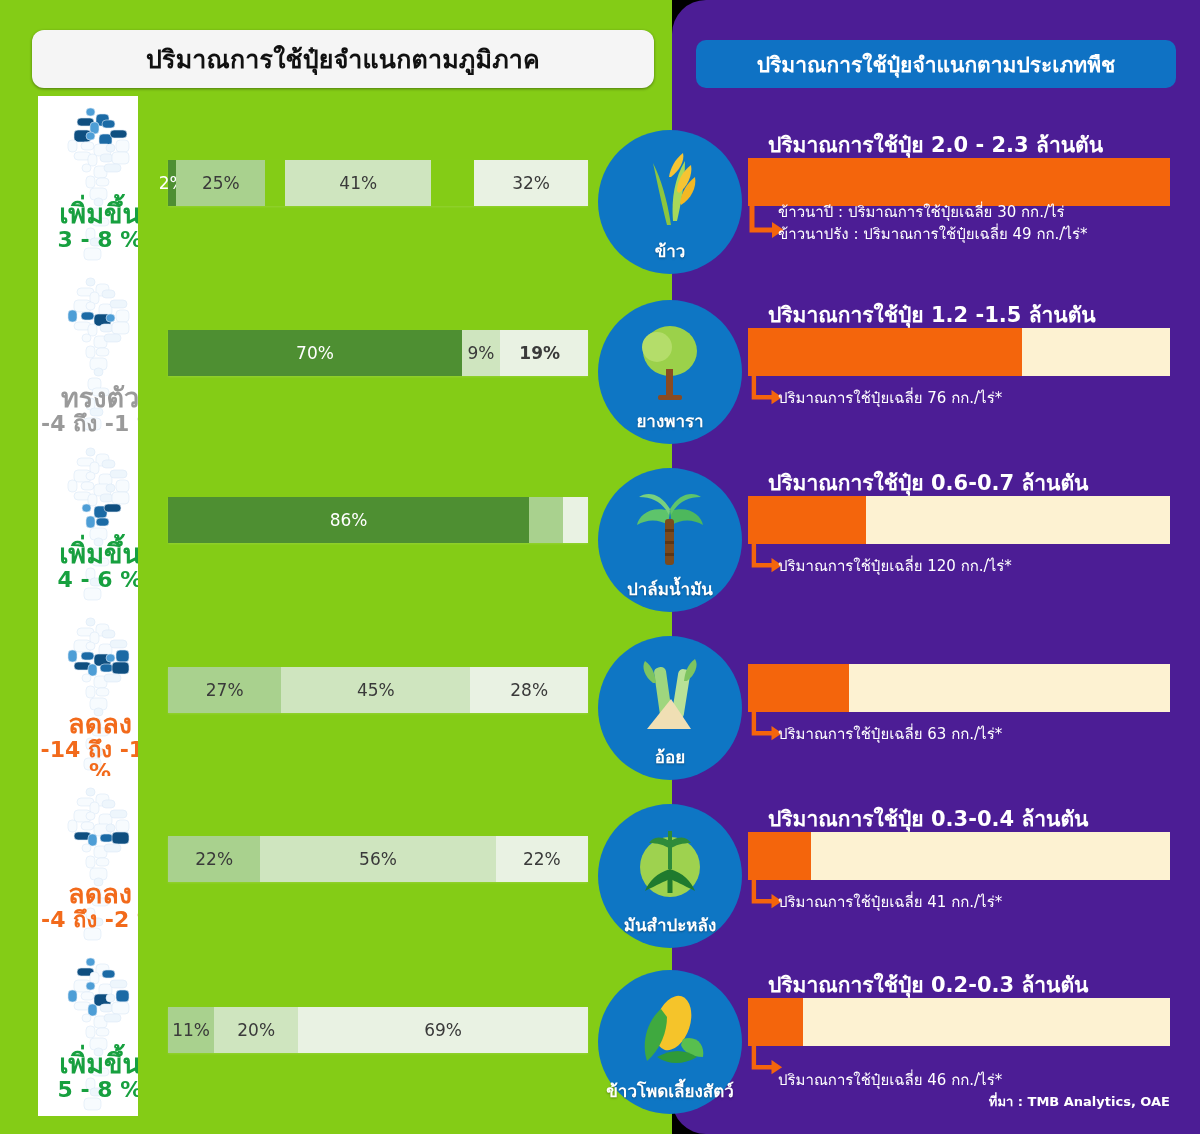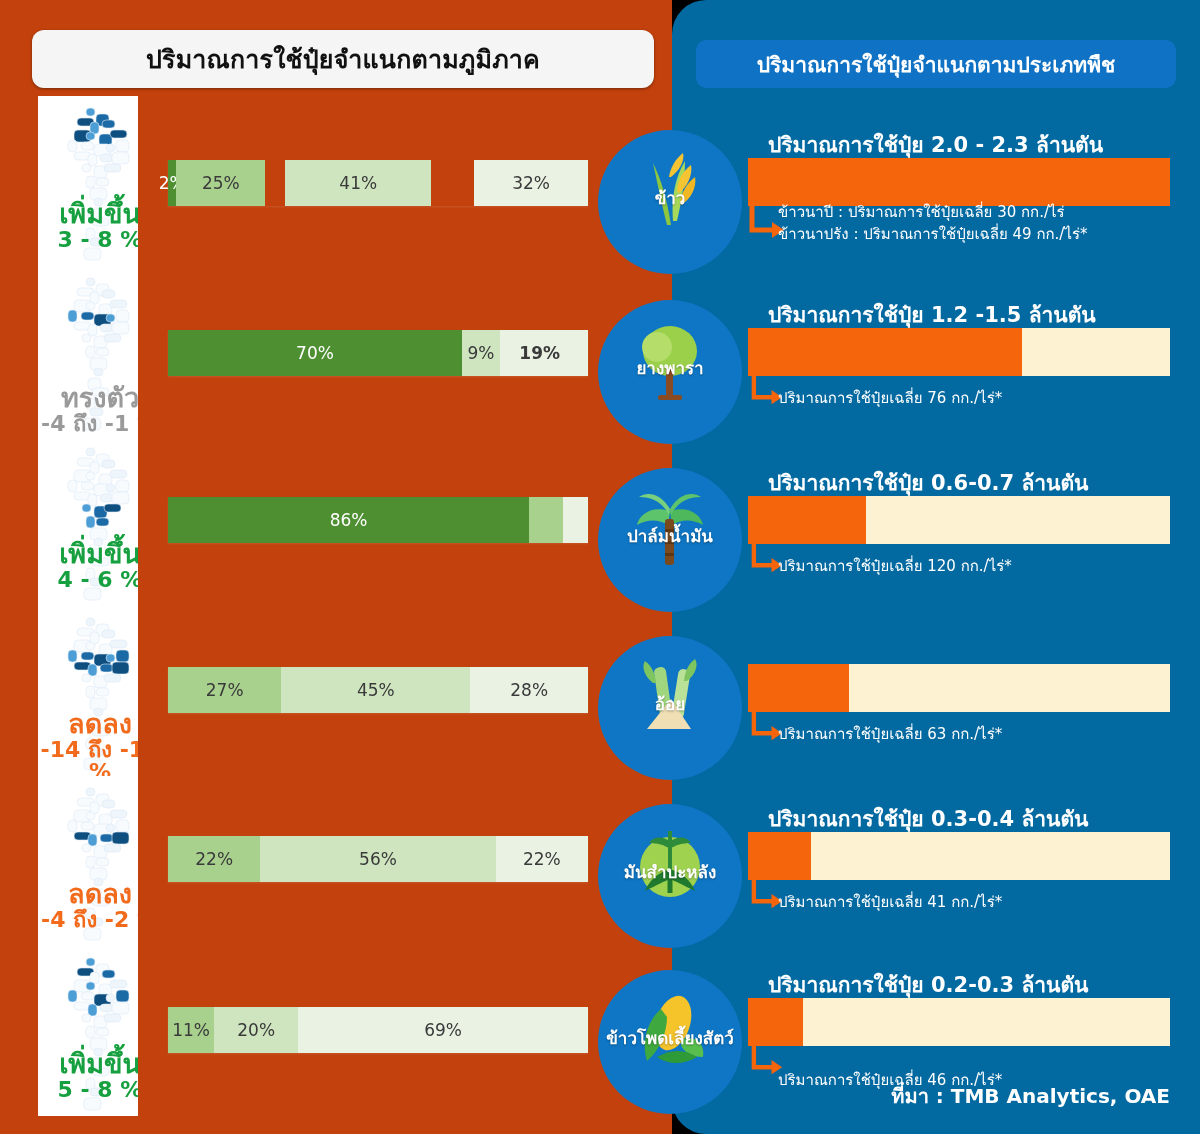--- a/index.html
+++ b/index.html
@@ -5,26 +5,26 @@
   * { box-sizing: border-box; margin:0; padding:0; }
   html,body { background:#000; }
   body {
     width:1200px; height:1134px; position:relative; overflow:hidden;
     font-family:"DejaVu Sans","Liberation Sans",sans-serif;
   }
 
   
   #right-panel{
     position:absolute; left:672px; top:0; width:528px; height:1134px;
-    background:#0369a1;
+    background:#4c1d95;
     border-top-left-radius:34px; border-bottom-left-radius:34px;
   }
   #left-panel{
     position:absolute; left:0; top:0; width:672px; height:1134px;
-    background:#c2410c;
+    background:#84cc16;
   }
 
   
   #left-title{
     position:absolute; left:32px; top:30px; width:622px; height:58px;
     background:#f5f5f5; border-radius:12px;
     display:flex; align-items:center; justify-content:center;
     color:#111; font-size:25px; font-weight:bold; letter-spacing:.2px;
     box-shadow:0 1px 3px rgba(0,0,0,.4);
   }
@@ -60,21 +60,21 @@
     display:flex; align-items:center; justify-content:center;
     font-size:17px; color:#3a3a3a; height:100%;
   }
   .lseg.dark{ color:#ffffff; }
 
   
   .crop-row{ position:absolute; left:0; width:528px; }
   .crop-badge{
     position:absolute; left:-74px; top:2px; width:144px; height:144px;
     border-radius:50%; background:#0e76c4;
-    display:flex; flex-direction:column; align-items:center; justify-content:center;font-family:Liberation Serif, serif;
+    display:flex; flex-direction:column; align-items:center; justify-content:flex-end;font-family:Liberation Serif, serif;
   }
   .crop-badge .glyph{ position:absolute; top:14px; left:0; width:144px; height:92px;
     display:flex; align-items:center; justify-content:center; }
   .crop-name{
     position:relative; color:#fff; font-size:17px; font-weight:bold;
     padding-bottom:10px; text-shadow:0 1px 2px rgba(0,0,0,.35); white-space:nowrap;
   }
   .crop-head{
     position:absolute; left:96px; top:0; color:#fff;
     font-size:21px; font-weight:bold; white-space:nowrap;
@@ -84,21 +84,21 @@
     background:#fdf2d2;
   }
   .crop-bar .fill{ height:100%; background:#f4650c; }
   .crop-note{
     position:absolute; left:106px; color:#ffffff; font-size:15px; line-height:1.45;
     white-space:nowrap;
   }
   .elbow{ position:absolute; left:76px; }
   #source{
     position:absolute; right:30px; bottom:22px; color:#ffffff;
-    font-size:20px; font-weight:bold;
+    font-size:13px; font-weight:bold;
   }
 </style>
 </head>
 <body>
 
 <div id="left-panel">
   <div id="left-title">ปริมาณการใช้ปุ๋ยจำแนกตามภูมิภาค</div>
   <div id="maps-host">
       <div class="map-strip" style="top: 96px;">
         <div class="map-cell">

